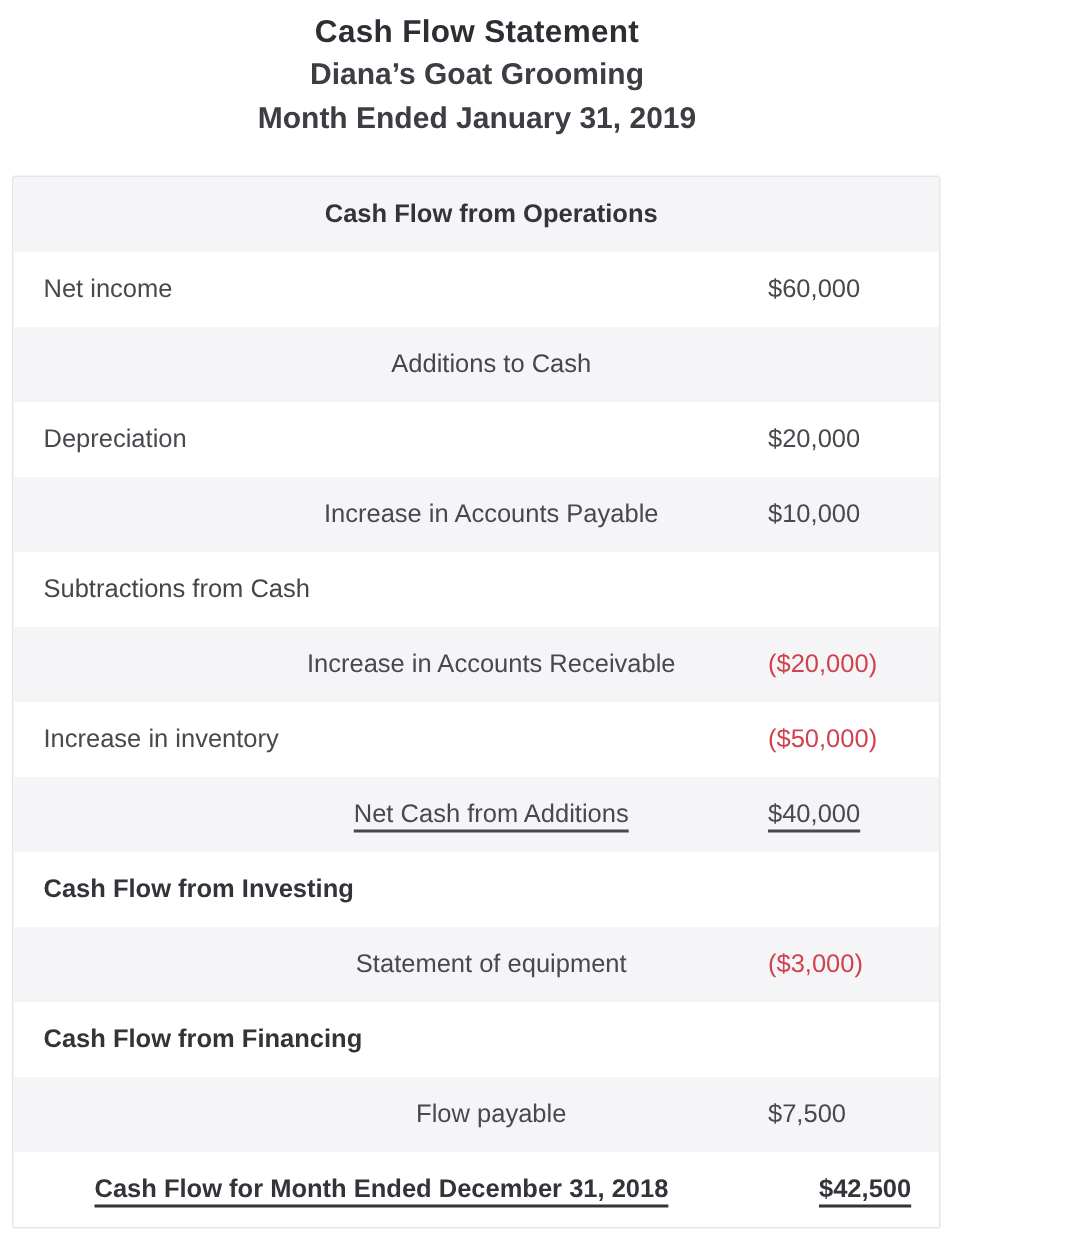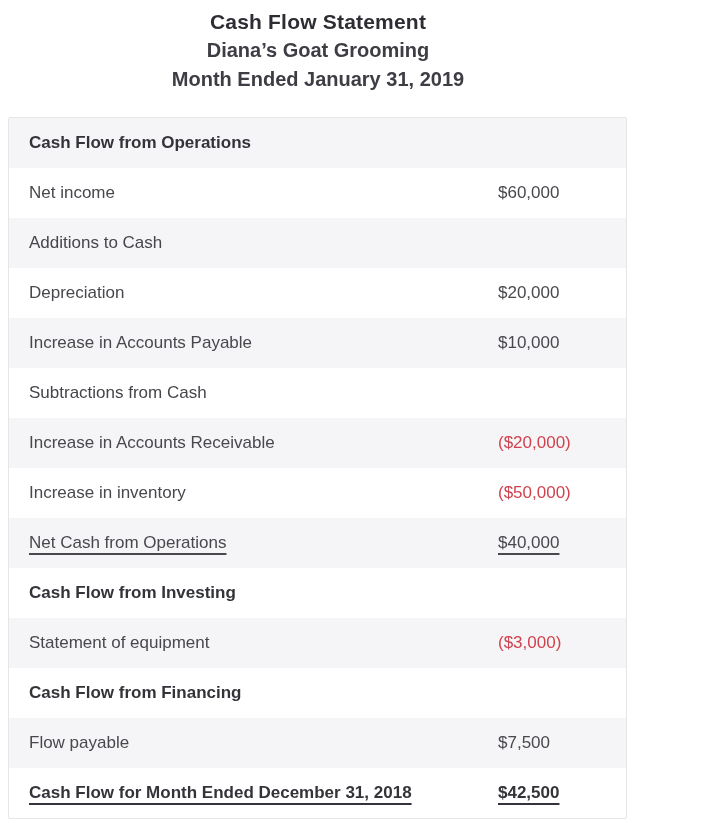--- a/index.html
+++ b/index.html
@@ -48,24 +48,24 @@
   }
   .row {
     position: relative;
     height: 50px;
     display: flex;
     align-items: center;
     padding-left: 20px;
     font-size: 17px;
     color: var(--text);
   }
-  .row.alt { background: var(--alt); }
+  .row.alt { background: var(--alt); justify-content: center; }
   .value {
     position: absolute;
-    left: 489px;
+    left: 503px;
     white-space: nowrap;
   }
   .section .label {
     font-weight: 700;
     color: var(--text-strong);
   }
   .subsection .label {
     color: #45454b;
   }
   .total .label,
@@ -74,20 +74,21 @@
     text-underline-offset: 5px;
     text-decoration-thickness: 1.5px;
   }
   .grand .label,
   .grand .value {
     font-weight: 700;
     color: var(--text-strong);
     text-decoration: underline;
     text-underline-offset: 5px;
     text-decoration-thickness: 1.5px;
+    margin-left: 34px;
   }
   .neg .value { color: var(--neg); }
 </style>
 </head>
 <body>
 
 <div class="page">
   <div class="header">
     <div class="title">Cash Flow Statement</div>
     <div class="subtitle">Diana’s Goat Grooming</div>
@@ -117,21 +118,21 @@
       </div>
       <div class="row item alt neg">
         <span class="label">Increase in Accounts Receivable</span>
         <span class="value">($20,000)</span>
       </div>
       <div class="row item neg">
         <span class="label">Increase in inventory</span>
         <span class="value">($50,000)</span>
       </div>
       <div class="row total alt">
-        <span class="label">Net Cash from Operations</span>
+        <span class="label">Net Cash from Additions</span>
         <span class="value">$40,000</span>
       </div>
       <div class="row section">
         <span class="label">Cash Flow from Investing</span>
       </div>
       <div class="row item alt neg">
         <span class="label">Statement of equipment</span>
         <span class="value">($3,000)</span>
       </div>
       <div class="row section">

